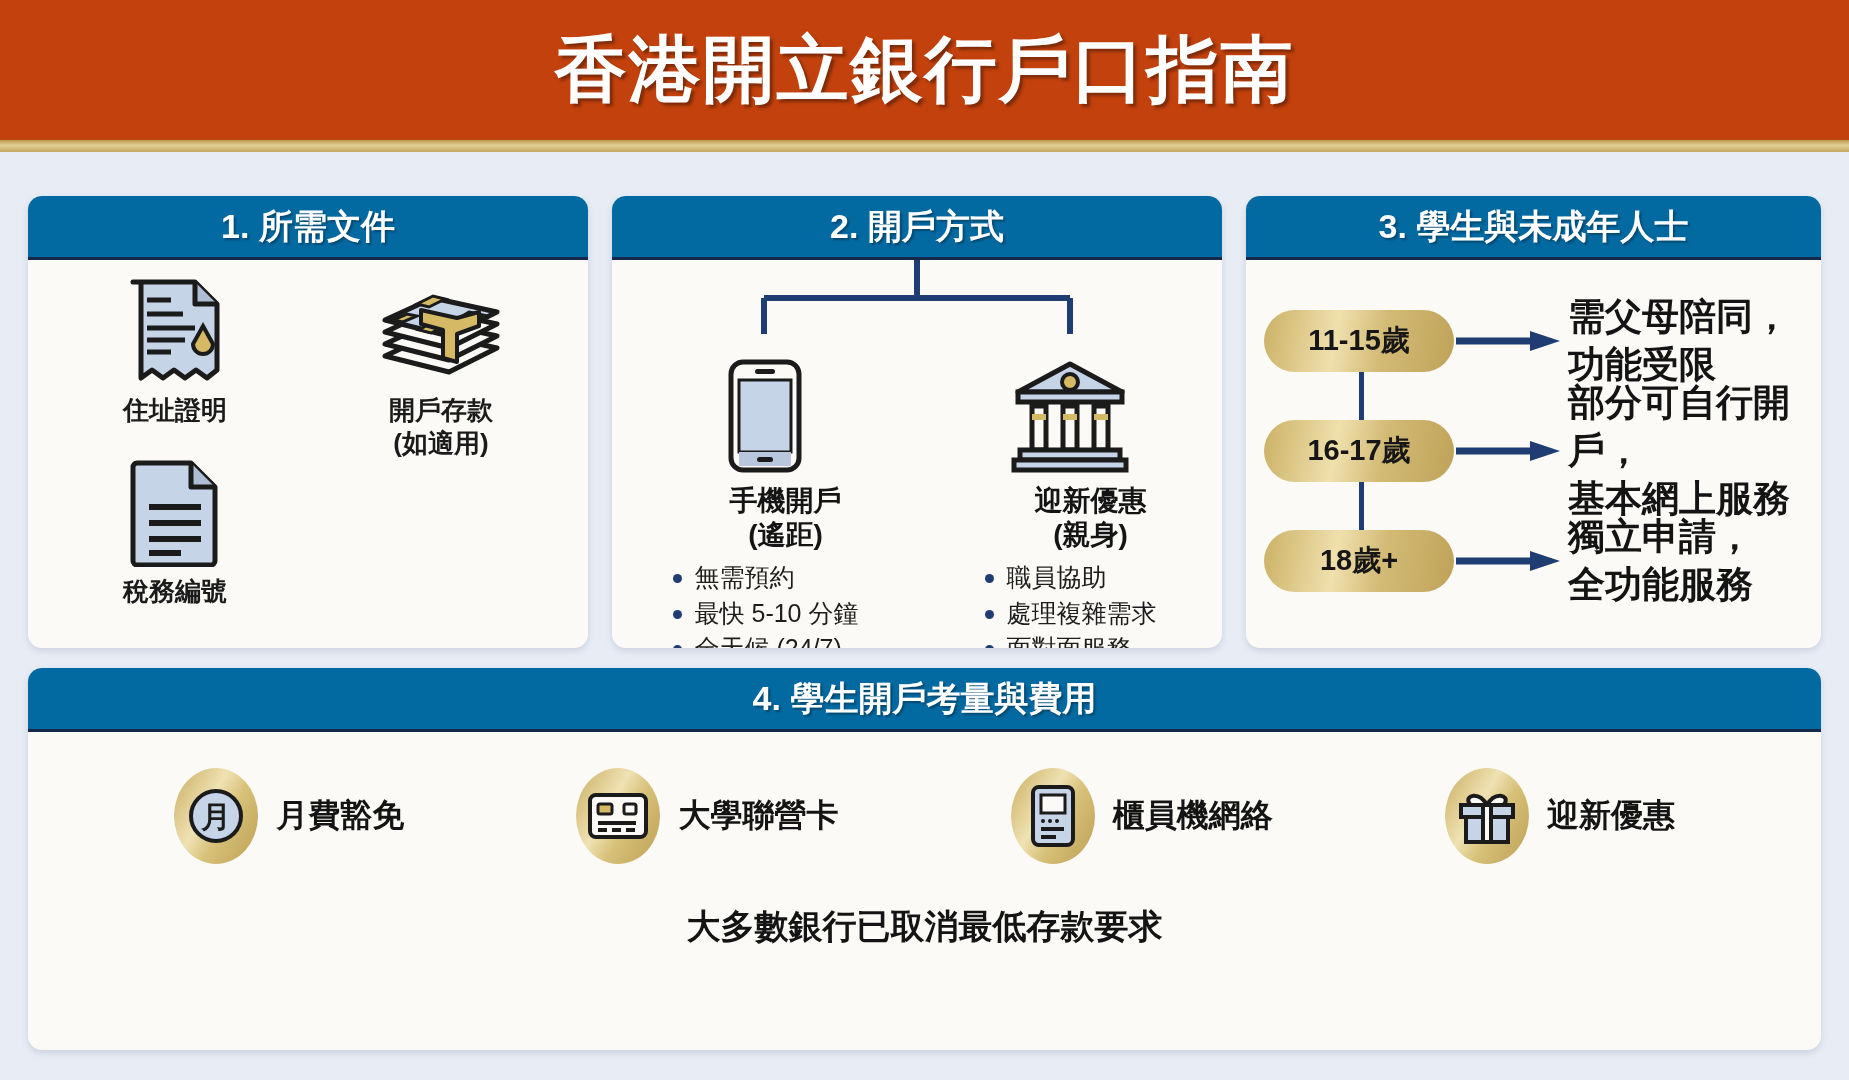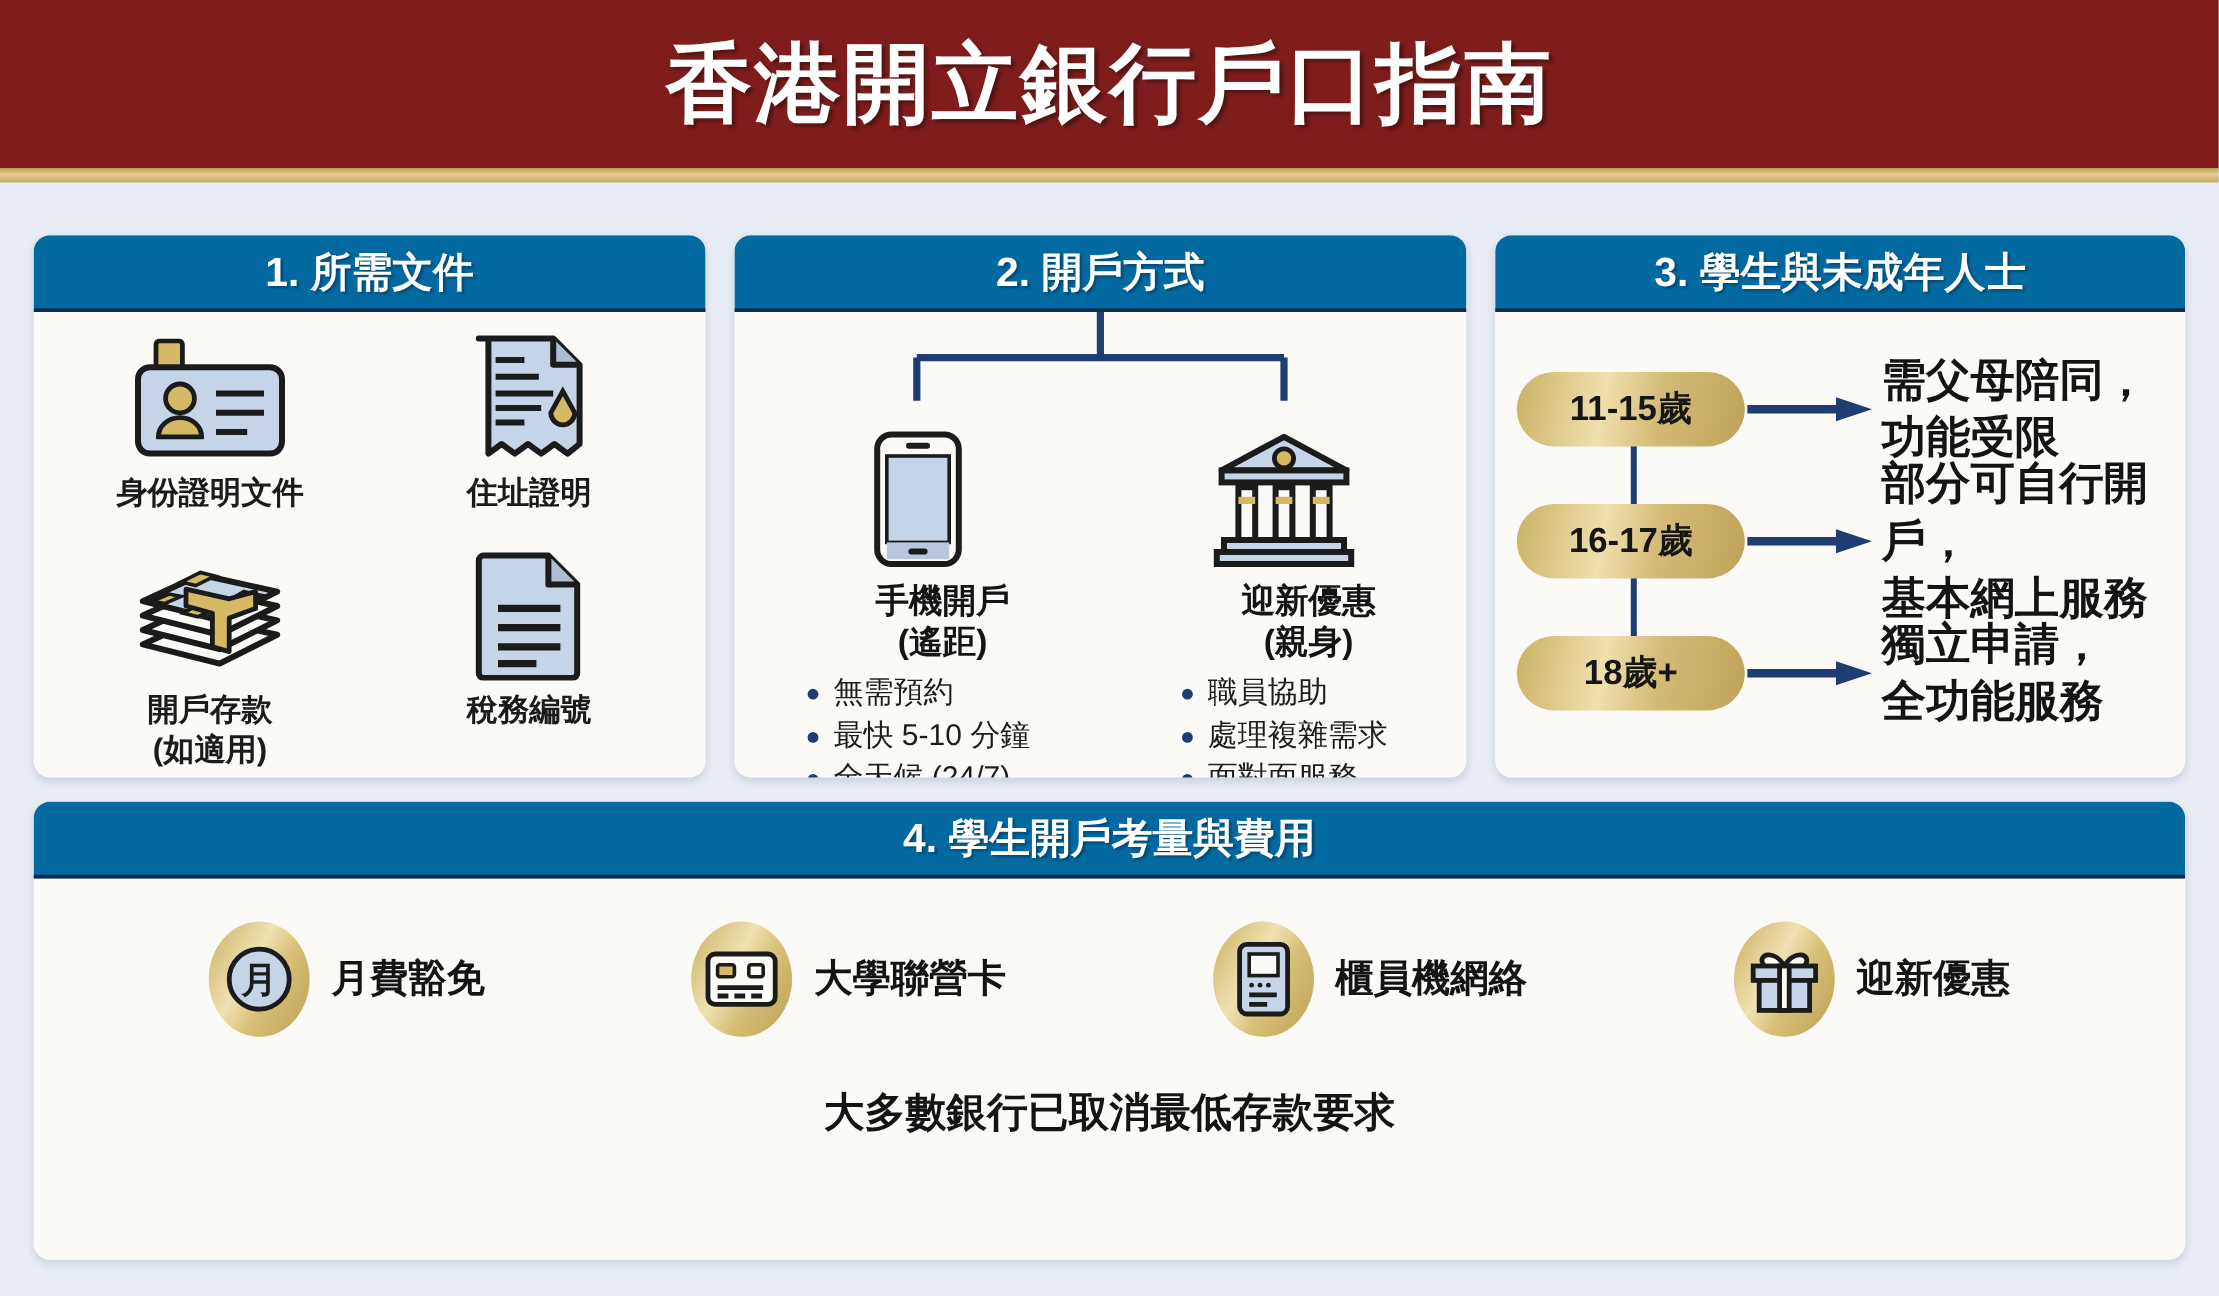--- a/index.html
+++ b/index.html
@@ -7,21 +7,21 @@
     width: 1849px; height: 1080px;
     font-family: "Liberation Sans", "DejaVu Sans", sans-serif;
     background: #e8edf5;
     overflow: hidden;
   }
   #page { position: relative; width: 1849px; height: 1080px; background: #e8edf5; }
 
   
   .header {
     position: absolute; left: 0; top: 0; width: 1849px; height: 140px;
-    background: #7f1d1d;
+    background: #c2410c;
     display: flex; align-items: center; justify-content: center;
   }
   .header-title {
     color: #ffffff; font-size: 72px; font-weight: bold; letter-spacing: 2px;
     text-shadow: 3px 3px 3px rgba(0,0,0,0.35);
   }
   .header-rule {
     position: absolute; left: 0; top: 140px; width: 1849px; height: 12px;
     background: linear-gradient(180deg,#b99c52 0%,#e3cf94 45%,#c2a660 100%);
   }
@@ -126,34 +126,20 @@
   </div>
   <div class="header-rule"></div>
 
   <div class="card" id="card1">
     <div class="card-head">
       <span class="card-head-title">1. 所需文件</span>
     </div>
     <div class="card-body">
       <div class="doc-grid">
 
-        <div class="doc-cell">
-          <div class="doc-icon">
-            <svg width="126" height="100" viewBox="0 0 126 100">
-              <rect x="18" y="2" width="22" height="34" rx="3" fill="#d5b964" stroke="#1b1b1b" stroke-width="4"></rect>
-              <rect x="3" y="24" width="120" height="72" rx="10" fill="#c6d4e8" stroke="#1b1b1b" stroke-width="5"></rect>
-              <circle cx="38" cy="50" r="12" fill="#d5b964" stroke="#1b1b1b" stroke-width="4"></circle>
-              <path d="M20 82 a18 16 0 0 1 36 0 z" fill="#d5b964" stroke="#1b1b1b" stroke-width="4"></path>
-              <line x1="68" y1="46" x2="108" y2="46" stroke="#1b1b1b" stroke-width="5"></line>
-              <line x1="68" y1="62" x2="108" y2="62" stroke="#1b1b1b" stroke-width="5"></line>
-              <line x1="68" y1="78" x2="94" y2="78" stroke="#1b1b1b" stroke-width="5"></line>
-            </svg>
-          </div>
-          <div class="doc-label">身份證明文件</div>
-        </div>
 
         <div class="doc-cell">
           <div class="doc-icon">
             <svg width="96" height="108" viewBox="0 0 96 108">
               <path d="M6 4 h62 l22 22 v66 l-10 8 -11 -8 -11 8 -11 -8 -11 8 -11 -8 -11 8 V4 z" fill="#c6d4e8" stroke="#1b1b1b" stroke-width="5" stroke-linejoin="round"></path>
               <path d="M68 4 v22 h22" fill="#aebdd3" stroke="#1b1b1b" stroke-width="5" stroke-linejoin="round"></path>
               <line x1="20" y1="22" x2="44" y2="22" stroke="#1b1b1b" stroke-width="5"></line>
               <line x1="20" y1="36" x2="56" y2="36" stroke="#1b1b1b" stroke-width="5"></line>
               <line x1="20" y1="50" x2="68" y2="50" stroke="#1b1b1b" stroke-width="5"></line>
               <line x1="20" y1="62" x2="58" y2="62" stroke="#1b1b1b" stroke-width="5"></line>

